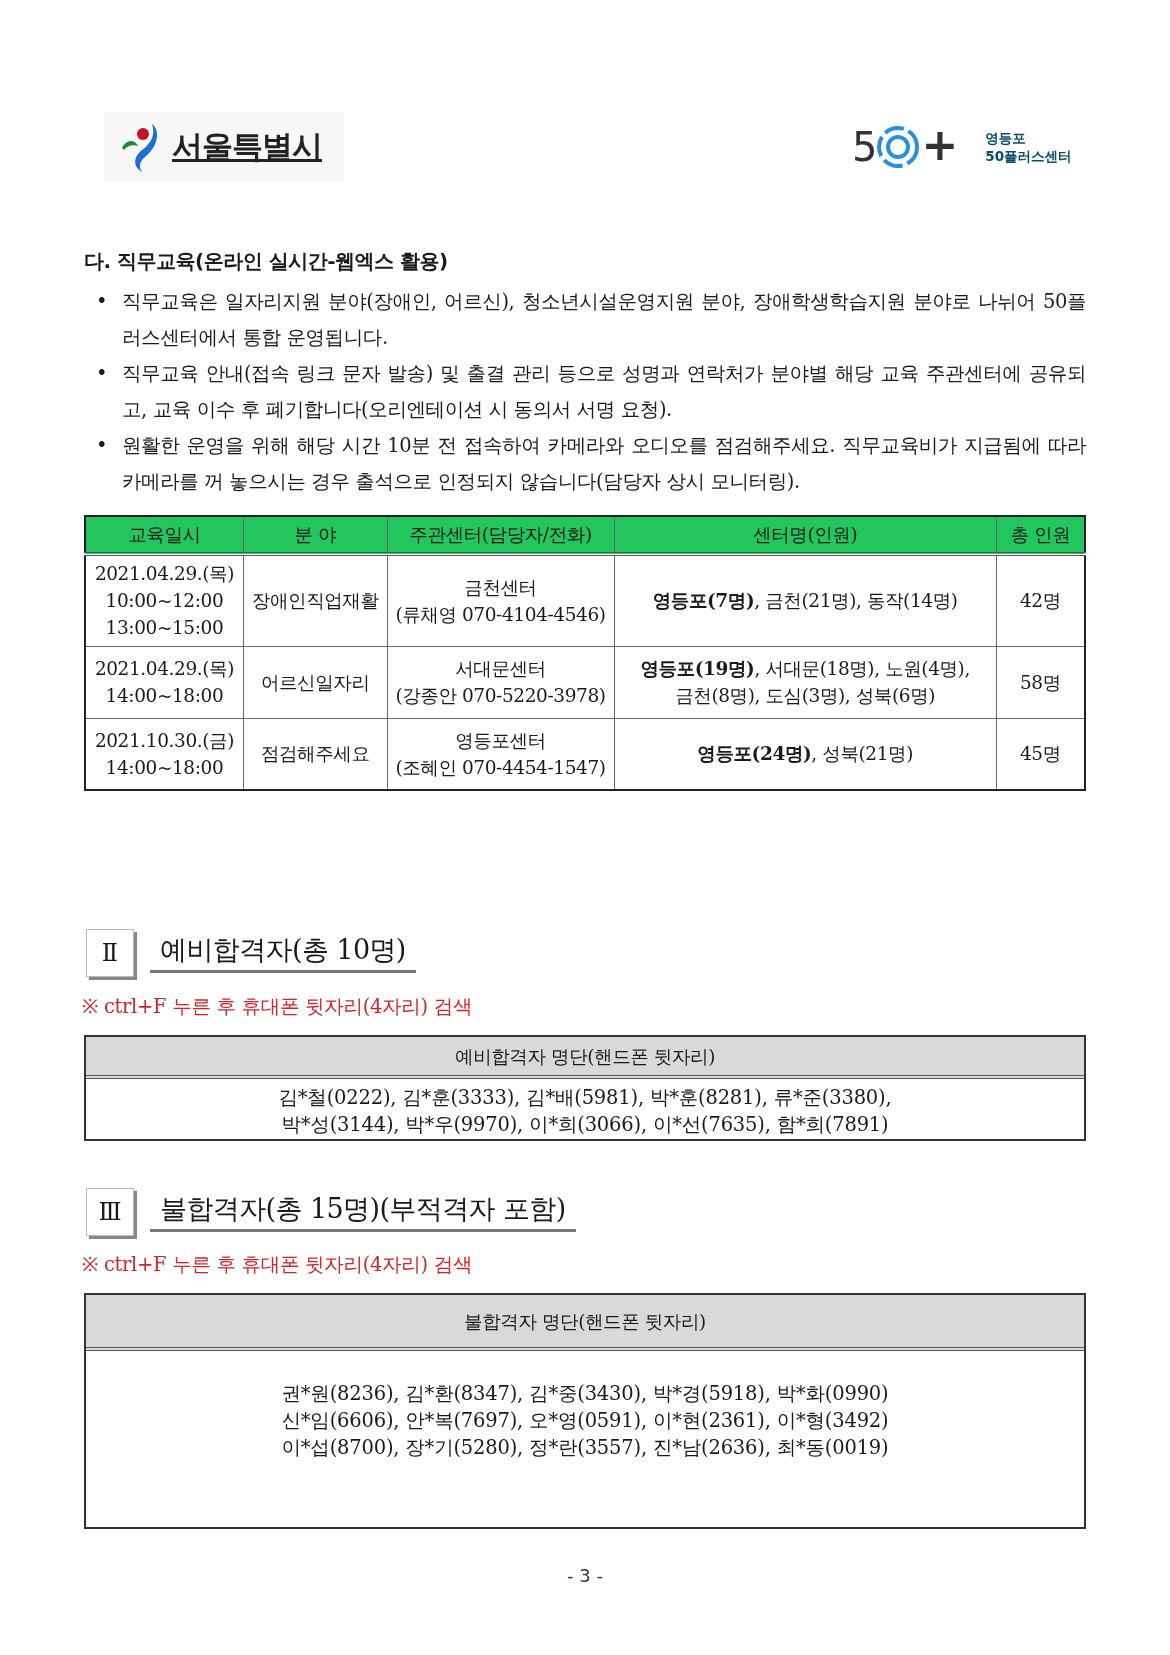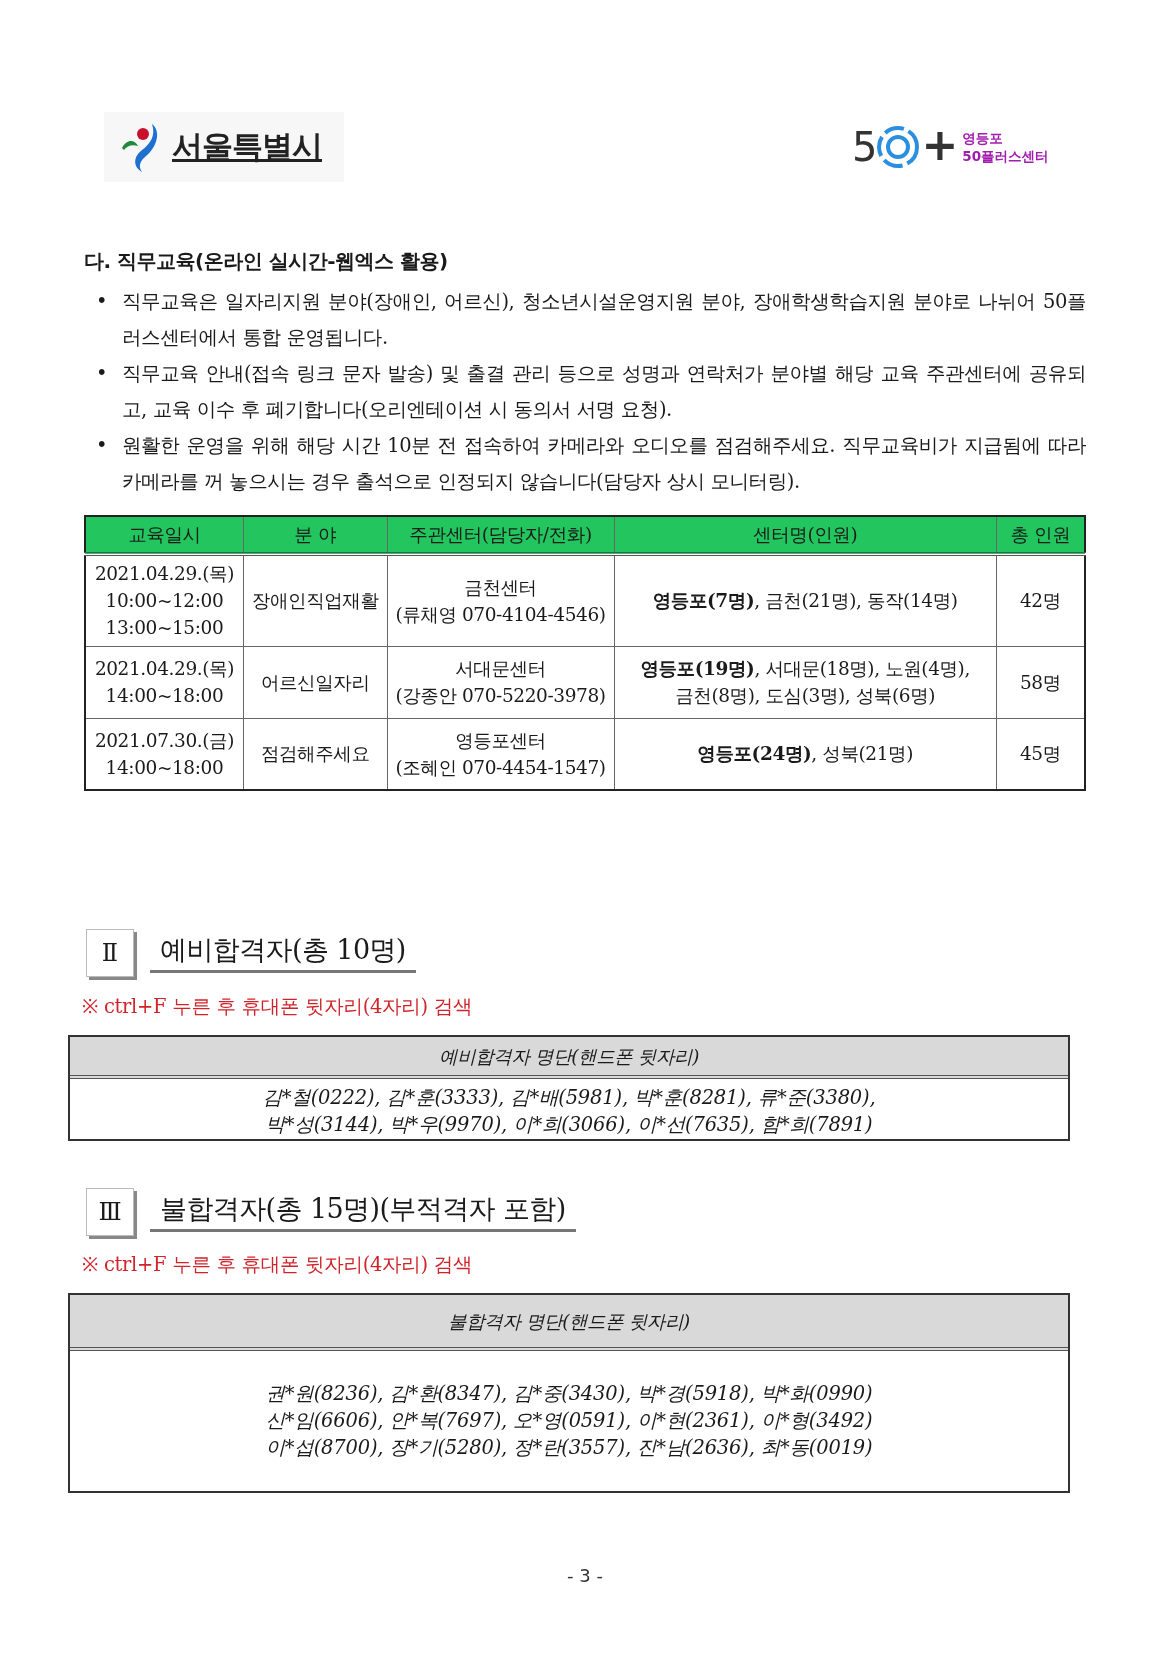--- a/index.html
+++ b/index.html
@@ -7,21 +7,21 @@
   body { position: relative; font-family: "DejaVu Serif", "Liberation Serif", serif; color: #1a1a1a; overflow: hidden; }
 
   
   .logo-seoul { position: absolute; left: 104px; top: 112px; width: 240px; height: 70px; background: #f7f7f7; display: flex; align-items: center; padding-left: 12px; }
   .logo-seoul svg { width: 52px; height: 54px; }
   .logo-seoul .seoul-text { font-family: "DejaVu Sans", sans-serif; font-weight: bold; font-size: 31px; color: #222; margin-left: 4px; letter-spacing: -1px; text-decoration: underline; }
   .logo-50 { position: absolute; left: 852px; top: 124px; display: flex; align-items: center; }
   .logo-50 .five { font-family: "DejaVu Sans", sans-serif; font-size: 40px; color: #333; line-height: 1; }
   .logo-50 svg.ring { width: 46px; height: 46px; margin-left: -2px; }
   .logo-50 .plus { font-family: "DejaVu Sans", sans-serif; font-size: 44px; font-weight: bold; color: #333; line-height: 1; margin-left: 0px; margin-top: -4px; }
-  .logo-50 .org { margin-left: 4px; font-family: "DejaVu Sans", sans-serif; font-weight: bold; font-size: 13.5px; color: #a21caf; line-height: 18px; }
+  .logo-50 .org { margin-left: 27px; font-family: "DejaVu Sans", sans-serif; font-weight: bold; font-size: 13.5px; color: #0c4a6e; line-height: 18px; }
 
   
   .sec-da { position: absolute; left: 84px; top: 248px; font-size: 20px; font-weight: bold; letter-spacing: -0.5px; font-family: "DejaVu Sans", sans-serif; }
   .bullets { position: absolute; left: 96px; top: 284px; width: 990px; font-size: 19.5px; line-height: 36px; letter-spacing: -0.4px; font-family: "DejaVu Serif", serif; }
   .bullets li { list-style: none; position: relative; padding-left: 26px; text-align: justify; }
   .bullets li::before { content: "•"; position: absolute; left: 0; top: 0; }
 
   
   table.train { position: absolute; left: 84px; top: 515px; width: 1002px; border-collapse: collapse; border: 2.5px solid #222; font-size: 18.5px; letter-spacing: -0.4px; }
   table.train th, table.train td { border: 1px solid #666; text-align: center; vertical-align: middle; font-weight: normal; line-height: 27px; }
@@ -29,21 +29,21 @@
   table.train td.bold-part b { font-weight: bold; }
   .r1 td { height: 92px; }
   .r2 td, .r3 td { height: 72px; }
 
   
   .roman-box { position: absolute; width: 48px; height: 48px; border: 1px solid #bbb; background: #fff; box-shadow: 3px 3px 0 #888; display: flex; align-items: center; justify-content: center; font-size: 24px; font-family: "DejaVu Serif", serif; }
   .roman-title { position: absolute; font-size: 27px; letter-spacing: -0.6px; padding: 0 10px 2px 10px; border-bottom: 3px solid #777; font-family: "DejaVu Serif", serif; }
   .note-red { position: absolute; left: 82px; font-size: 19.5px; color: #d0242a; letter-spacing: -0.3px; font-family: "DejaVu Serif", serif; }
 
   
-  .list-box { position: absolute; left: 68px; width: 1002px; border: 2px solid #333; font-style: italic; }
+  .list-box { position: absolute; left: 84px; width: 1002px; border: 2px solid #333; }
   .list-box .lhead { background: #d9d9d9; text-align: center; font-size: 18.5px; letter-spacing: -0.4px; border-bottom: 4px double #555; display: flex; align-items: center; justify-content: center; }
   .list-box .lbody { text-align: center; font-size: 19.5px; line-height: 27px; letter-spacing: -0.2px; display: flex; flex-direction: column; align-items: center; justify-content: center; }
 
   .page-num { position: absolute; left: 0; width: 1170px; top: 1565px; text-align: center; font-size: 18px; font-family: "DejaVu Sans", sans-serif; color: #333; }
 </style>
 </head>
 <body>
 
 <div class="logo-seoul">
   <svg viewBox="0 0 52 54">
@@ -119,21 +119,21 @@
         <div>(강종안 070-5220-3978)</div>
       </td>
       <td class="bold-part">
         <div><b>영등포(19명)</b><span>, 서대문(18명), 노원(4명),</span></div>
         <div>금천(8명), 도심(3명), 성북(6명)</div>
       </td>
       <td>58명</td>
     </tr>
     <tr class="r3">
       <td>
-        <div>2021.07.30.(금)</div>
+        <div>2021.10.30.(금)</div>
         <div>14:00~18:00</div>
       </td>
       <td>점검해주세요</td>
       <td>
         <div>영등포센터</div>
         <div>(조혜인 070-4454-1547)</div>
       </td>
       <td class="bold-part">
         <div><b>영등포(24명)</b><span>, 성북(21명)</span></div>
       </td>
@@ -149,21 +149,21 @@
   <div class="lhead" style="height:42px;">예비합격자 명단(핸드폰 뒷자리)</div>
   <div class="lbody" style="height:48px;margin-top:8px;">
     <div>김*철(0222), 김*훈(3333), 김*배(5981),  박*훈(8281), 류*준(3380),</div>
     <div>박*성(3144), 박*우(9970), 이*희(3066), 이*선(7635), 함*희(7891)</div>
   </div>
 </div>
 
 <div class="roman-box" style="left:86px; top:1188px;">Ⅲ</div>
 <div class="roman-title" style="left:150px; top:1191px;">불합격자(총 15명)(부적격자 포함)</div>
 <div class="note-red" style="top:1250px;">※ ctrl+F 누른 후 휴대폰 뒷자리(4자리) 검색</div>
-<div class="list-box" style="top:1293px; height:200px;">
+<div class="list-box" style="top:1293px; height:236px;">
   <div class="lhead" style="height:56px;">불합격자 명단(핸드폰 뒷자리)</div>
   <div class="lbody" style="height:138px;">
     <div>권*원(8236), 김*환(8347), 김*중(3430), 박*경(5918), 박*화(0990)</div>
     <div>신*임(6606), 안*복(7697), 오*영(0591), 이*현(2361), 이*형(3492)</div>
     <div>이*섭(8700), 장*기(5280), 정*란(3557), 진*남(2636), 최*동(0019)</div>
   </div>
 </div>
 
 <div class="page-num">- 3 -</div>
 

